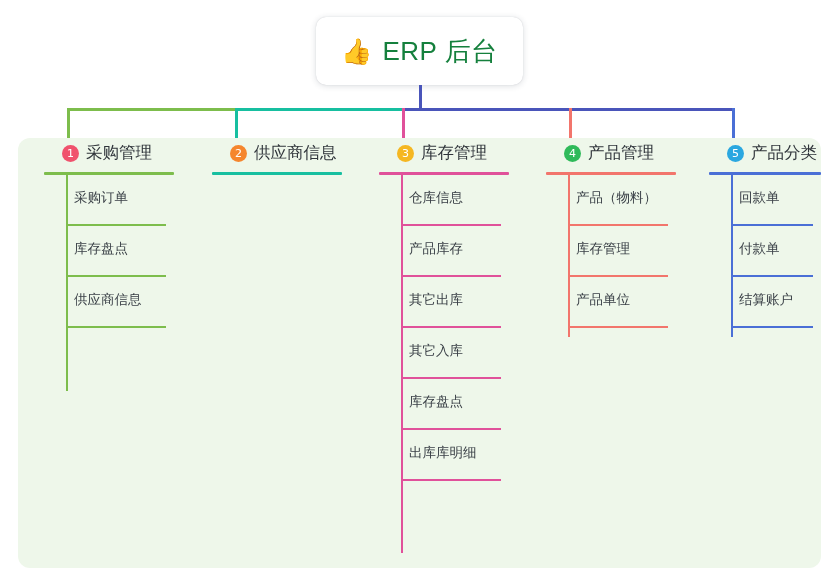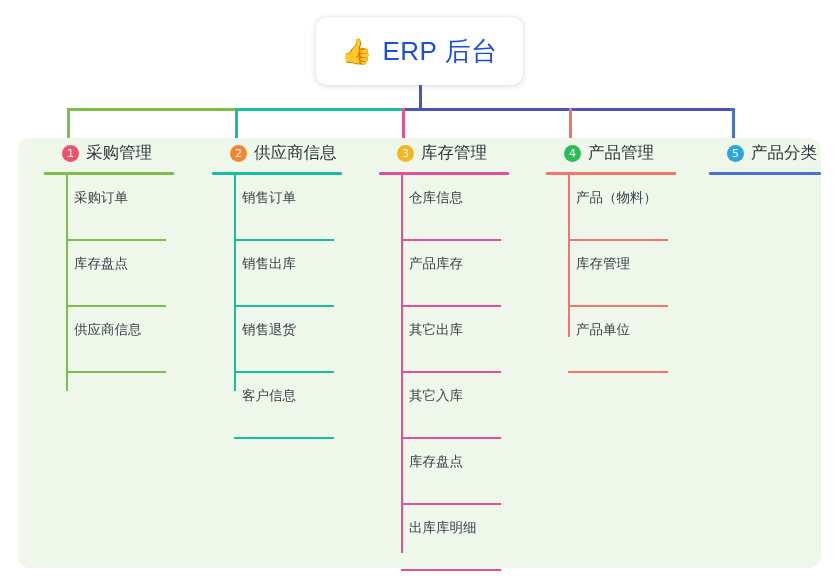--- a/index.html
+++ b/index.html
@@ -19,21 +19,21 @@
     width: 207px; height: 68px;
     background: #ffffff;
     border-radius: 10px;
     box-shadow: 0 1px 6px rgba(40,50,70,0.16), 0 0 1px rgba(40,50,70,0.22);
     display: flex; align-items: center; justify-content: center;
     gap: 10px;
   }
   .title-emoji { font-size: 25px; line-height: 1; }
   .title-text {
     font-size: 26px;
-    color: #1d4ed8;
+    color: #15803d;
     letter-spacing: 0.5px;
     white-space: nowrap;
   }
 
   
   .conn { position: absolute; }
   .vline { width: 3px; }
   .hline { height: 3px; }
 
   
@@ -57,21 +57,21 @@
     text-align: center; flex: 0 0 auto;
     font-family: "DejaVu Sans", sans-serif;
   }
   .col-title {
     font-size: 16.5px; color: #2f343a; white-space: nowrap;
   }
   .head-rule { height: 3px; margin-top: 4px; border-radius: 1px; }
 
   .items { position: relative; padding-top: 0; }
   .trunk { position: absolute; left: 26px; top: 0; width: 2px; }
-  .item { position: relative; height: 66px; }
+  .item { position: relative; height: 51px; }
   .item-label {
     position: absolute; left: 34px; top: 14px;
     font-size: 13.5px; color: #3a4047; white-space: nowrap;
   }
   .item-rule {
     position: absolute; left: 26px; bottom: 0; height: 2px;
   }
 </style>
 </head>
 <body>
@@ -119,39 +119,20 @@
               <div class="item-rule" style="background: rgb(125, 189, 76); width: 100px;"></div>
             </div>
           </div>
         </div>
         <div class="column" style="left: 190px; width: 152px;">
           <div class="col-head">
             <span class="badge" style="background: rgb(245, 134, 46);">2</span>
             <span class="col-title">供应商信息</span>
           </div>
           <div class="head-rule" style="background: rgb(23, 191, 160); width: 130px; margin-left: 4px;"></div>
-          <div class="items">
-            <div class="trunk" style="background: rgb(23, 191, 160); height: 216px;"></div>
-            <div class="item">
-              <div class="item-label">销售订单</div>
-              <div class="item-rule" style="background: rgb(23, 191, 160); width: 100px;"></div>
-            </div>
-            <div class="item">
-              <div class="item-label">销售出库</div>
-              <div class="item-rule" style="background: rgb(23, 191, 160); width: 100px;"></div>
-            </div>
-            <div class="item">
-              <div class="item-label">销售退货</div>
-              <div class="item-rule" style="background: rgb(23, 191, 160); width: 100px;"></div>
-            </div>
-            <div class="item">
-              <div class="item-label">客户信息</div>
-              <div class="item-rule" style="background: rgb(23, 191, 160); width: 100px;"></div>
-            </div>
-          </div>
         </div>
         <div class="column" style="left: 357px; width: 152px;">
           <div class="col-head">
             <span class="badge" style="background: rgb(245, 183, 33);">3</span>
             <span class="col-title">库存管理</span>
           </div>
           <div class="head-rule" style="background: rgb(224, 81, 154); width: 130px; margin-left: 4px;"></div>
           <div class="items">
             <div class="trunk" style="background: rgb(224, 81, 154); height: 378px;"></div>
             <div class="item">
@@ -201,17 +182,32 @@
               <div class="item-rule" style="background: rgb(242, 117, 108); width: 100px;"></div>
             </div>
           </div>
         </div>
         <div class="column" style="left: 687px; width: 134px;">
           <div class="col-head">
             <span class="badge" style="background: rgb(42, 167, 224);">5</span>
             <span class="col-title">产品分类</span>
           </div>
           <div class="head-rule" style="background: rgb(74, 111, 214); width: 112px; margin-left: 4px;"></div>
+          <div class="items">
+            <div class="trunk" style="background: rgb(74, 111, 214); height: 162px;"></div>
+            <div class="item">
+              <div class="item-label">回款单</div>
+              <div class="item-rule" style="background: rgb(74, 111, 214); width: 82px;"></div>
+            </div>
+            <div class="item">
+              <div class="item-label">付款单</div>
+              <div class="item-rule" style="background: rgb(74, 111, 214); width: 82px;"></div>
+            </div>
+            <div class="item">
+              <div class="item-label">结算账户</div>
+              <div class="item-rule" style="background: rgb(74, 111, 214); width: 82px;"></div>
+            </div>
+          </div>
         </div>
       </div>
   </div>
 
 </div>
 
 </body></html>

